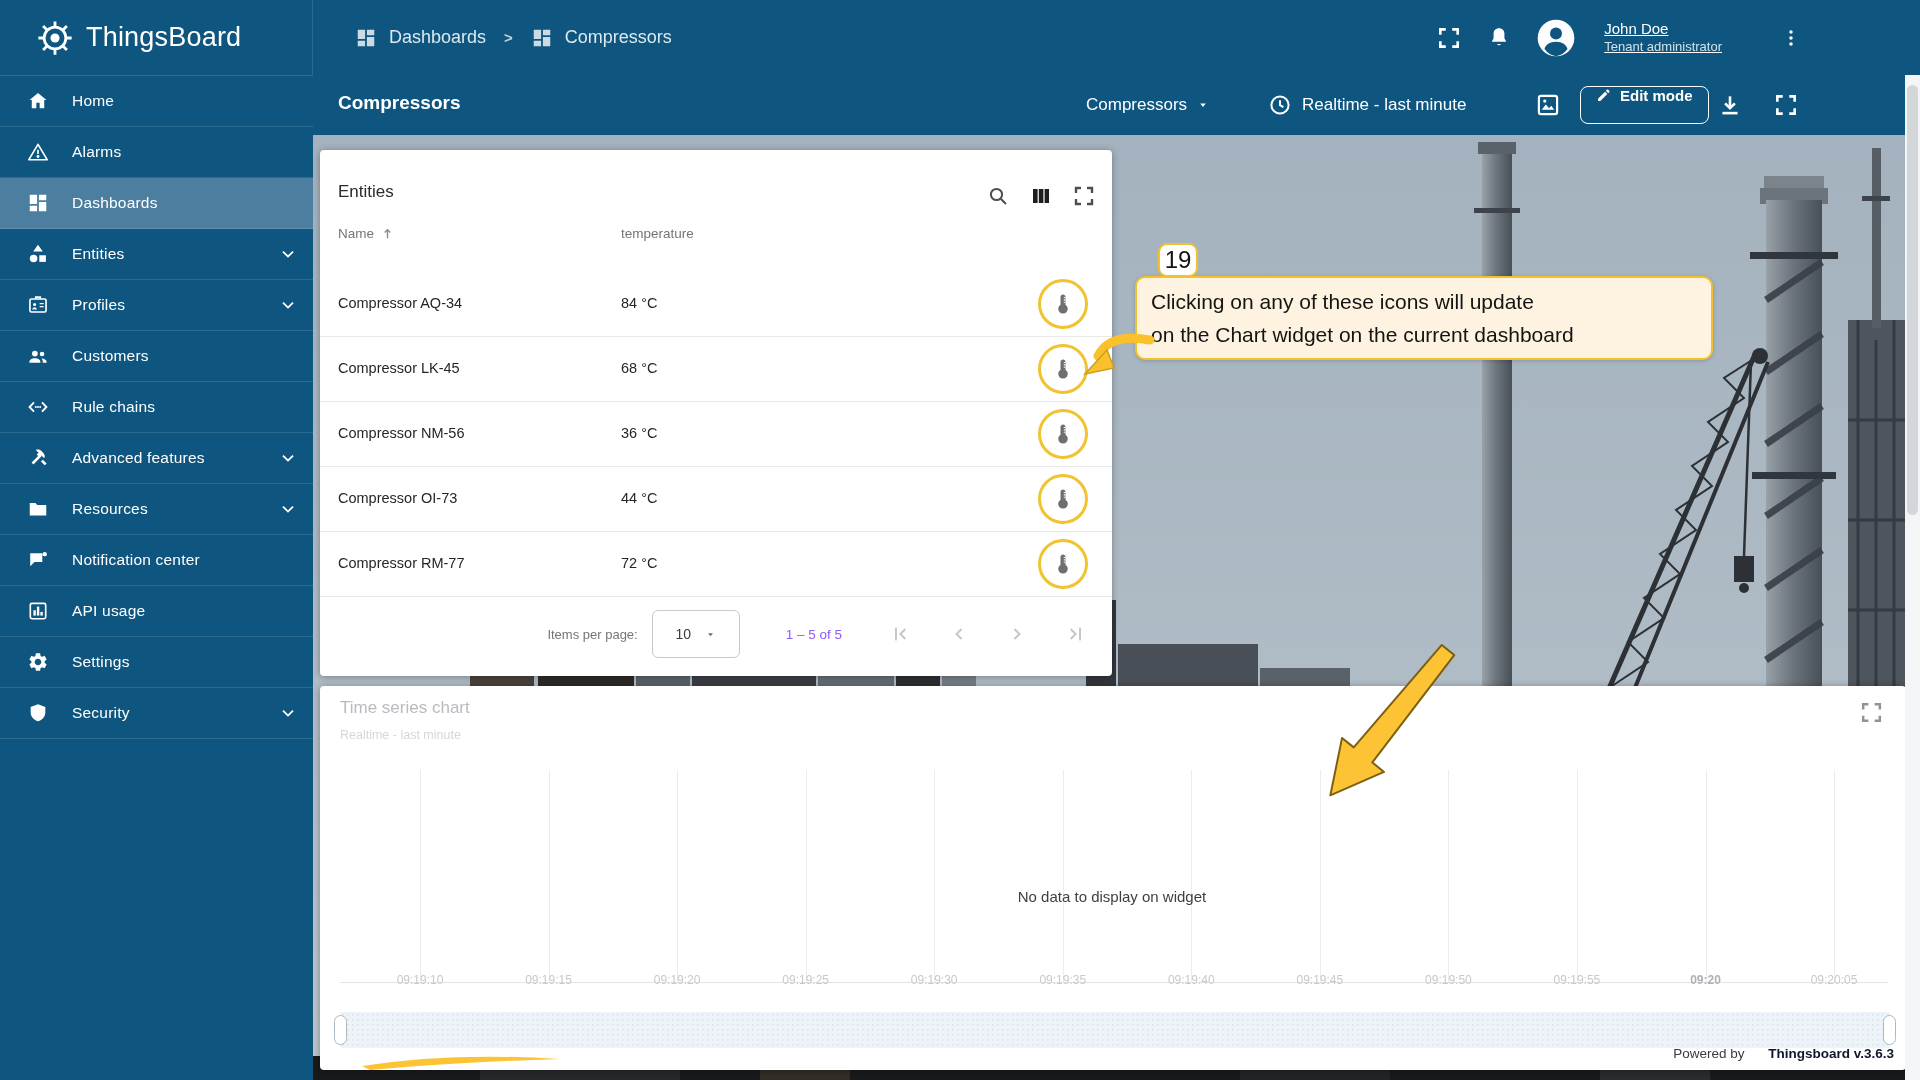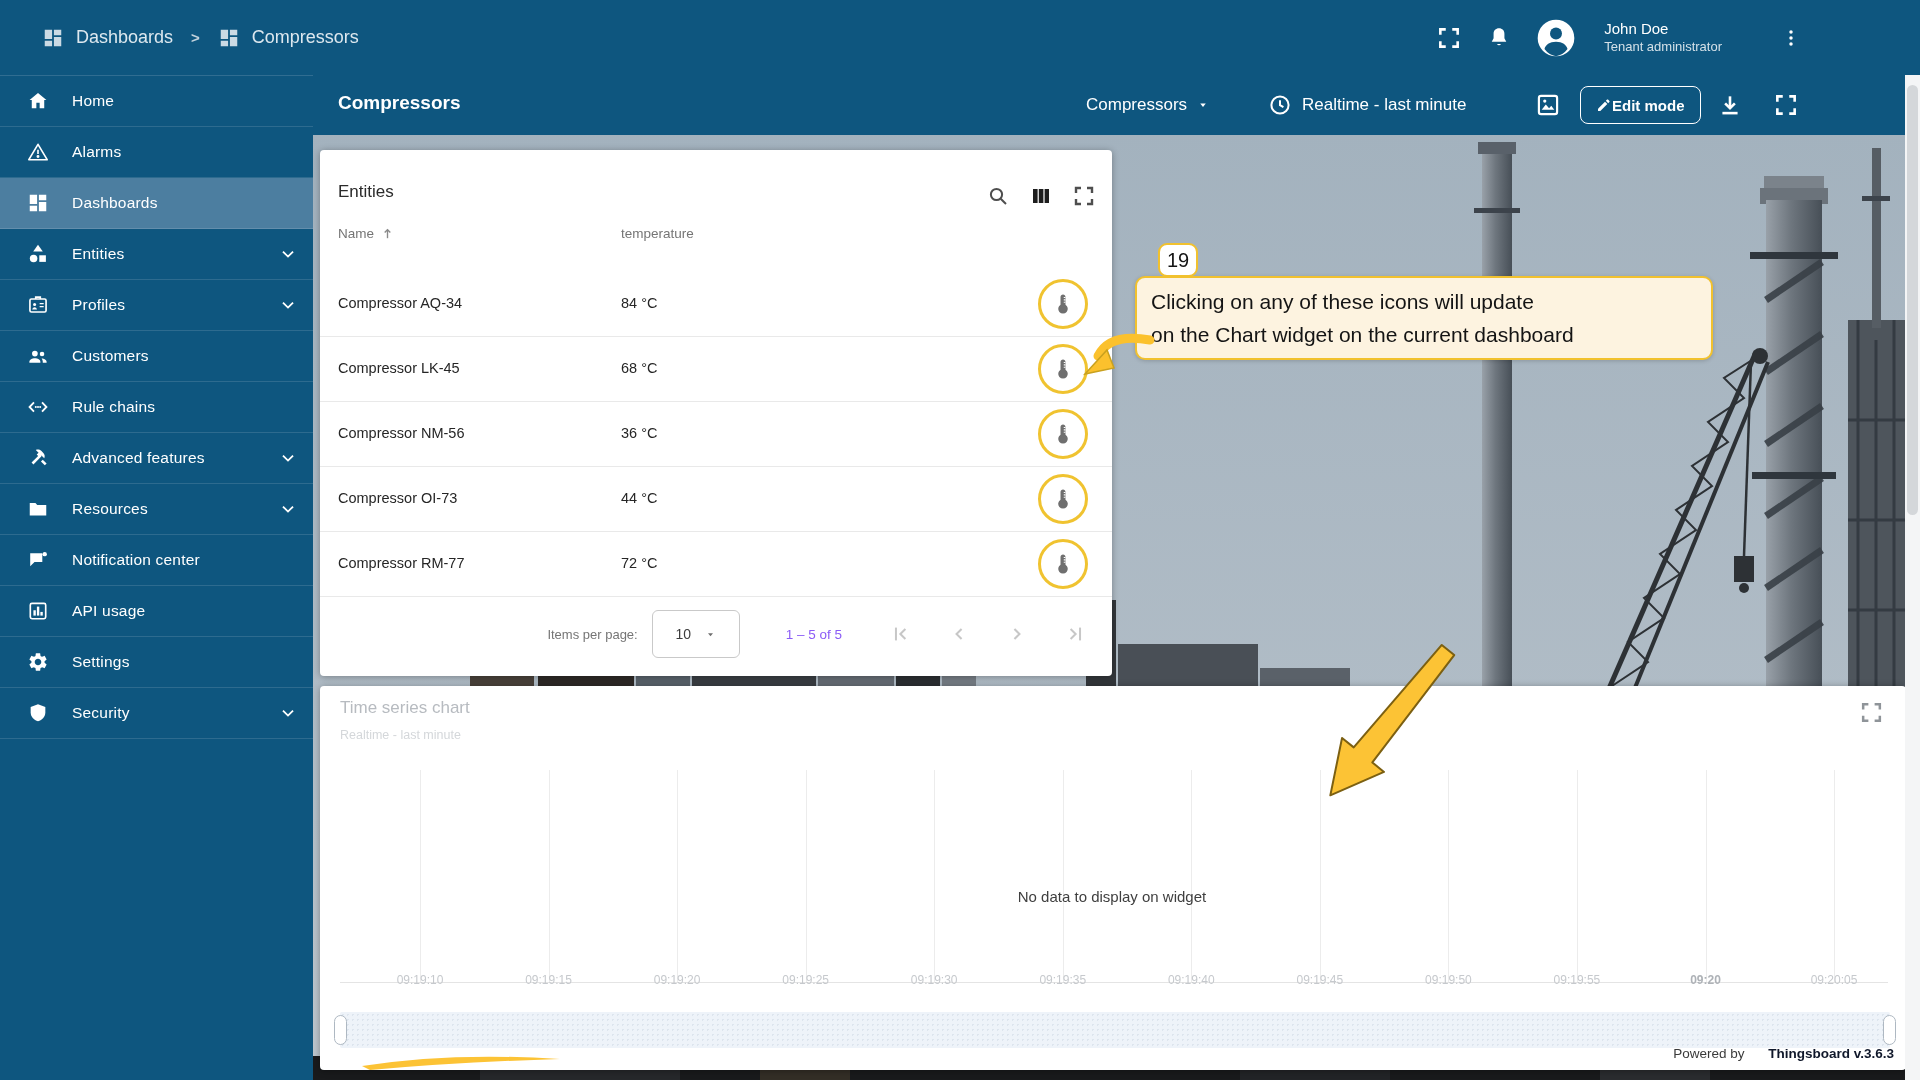--- a/index.html
+++ b/index.html
@@ -20,40 +20,40 @@
   .logo-ic{width:42px;height:42px;margin-right:10px;}
   .logo-text{font-size:27px;font-weight:500;letter-spacing:.2px;}
   .crumbs{flex:1;display:flex;align-items:center;padding-left:42px;gap:12px;}
   .crumb-ic{width:22px;height:22px;color:#d6e2ea;opacity:.95;}
   .crumb-link{font-size:18px;color:#dde8ef;text-decoration:none;cursor:pointer;}
   .crumb-sep{font-size:15px;color:#c3d3dd;font-weight:700;margin:0 6px;}
   .hdr-right{display:flex;align-items:center;height:75px;margin-right:118px;}
   .hbtn{width:26px;height:26px;color:#fff;cursor:pointer;}
   .bell{margin-left:24px;}
   .avatar{width:40px;height:40px;margin-left:24px;cursor:pointer;}
-  .user{margin-left:28px;line-height:1.25;}
+  .user{margin-left:28px;line-height:1.25;text-decoration:underline;}
   .user .uname{font-size:15px;color:#fff;}
   .user .urole{font-size:13px;color:rgba(255,255,255,.82);}
   .kebab{width:22px;height:24px;margin-left:58px;color:#fff;cursor:pointer;}
 
   
   .toolbar{position:absolute;left:313px;top:75px;width:1607px;height:60px;background:#0e567f;
            z-index:20;color:#fff;}
   .db-title{position:absolute;left:25px;top:17px;font-size:19px;font-weight:700;}
   .state-select{position:absolute;left:773px;top:0;height:60px;display:flex;align-items:center;gap:10px;
                 font-size:17px;font-weight:500;cursor:pointer;}
   .caret{width:12px;height:12px;color:#fff;}
   .timewindow{position:absolute;left:955px;top:0;height:60px;display:flex;align-items:center;gap:10px;
               font-size:17px;cursor:pointer;}
   .clock-ic{width:24px;height:24px;}
   .tb-icbtn{position:absolute;top:17px;width:26px;height:26px;color:#fff;cursor:pointer;background:none;border:none;padding:0;}
   .img-btn{left:1222px;}
   .dl-btn{left:1404px;}
   .fs-btn2{left:1460px;}
-  .edit-btn{position:absolute;left:1267px;top:11px;height:38px;display:flex;align-items:center;
+  .edit-btn{position:absolute;left:1267px;top:11px;height:38px;display:flex;align-items:flex-start;gap:8px;
             padding:0 15px;background:none;border:1.6px solid #fff;border-radius:8px;color:#fff;
             font-size:15px;font-weight:700;font-family:inherit;cursor:pointer;}
   .pencil-ic{width:16px;height:16px;}
 
   
   .sidebar{position:absolute;left:0;top:75px;width:313px;height:1005px;background:#0e567f;z-index:20;
            border-top:1px solid rgba(255,255,255,.14);}
   .side-item{display:flex;align-items:center;height:50px;padding:0 14px 0 27px;
              border-bottom:1px solid rgba(255,255,255,.13);color:#fff;cursor:pointer;}
   .side-item.selected{background:#4c7ea0;}
@@ -106,21 +106,21 @@
             border-radius:2px;cursor:pointer;}
   .dz-handle{position:absolute;top:3px;width:13px;height:30px;background:#fff;border:1px solid #aeb8c2;
              border-radius:7px;box-sizing:border-box;cursor:ew-resize;}
   .dz-left{left:-6px;} .dz-right{right:-6px;}
   .powered{position:absolute;right:12px;top:360px;font-size:13.5px;color:#3a3a3a;}
   .powered .ver{font-weight:700;color:#0f172a;text-decoration:none;margin-left:20px;cursor:pointer;}
 
   
   .callout-badge{position:absolute;left:1158px;top:243px;width:40px;height:34px;background:#fff;
                  border:2.5px solid #f1c12e;border-radius:9px;box-sizing:border-box;z-index:30;
-                 display:flex;align-items:center;justify-content:center;font-size:20px;color:#141414;}
+                 display:flex;align-items:center;justify-content:center;font-size:24px;color:#141414;}
   .callout-box{position:absolute;left:1135px;top:276px;width:578px;background:#fdf3e0;
                border:2.5px solid #f1c12e;border-radius:10px;box-sizing:border-box;z-index:29;
                padding:7px 14px;box-shadow:0 1px 4px rgba(0,0,0,.18);}
   .callout-line{font-size:21px;line-height:33px;color:#141414;white-space:nowrap;}
 
   .overlay{position:absolute;left:0;top:0;width:1920px;height:1080px;z-index:40;pointer-events:none;}
 
   
   .scrollbar{position:absolute;left:1905px;top:75px;width:15px;height:1005px;background:#f4f5f6;z-index:25;}
   .scroll-thumb{position:absolute;left:2px;top:10px;width:11px;height:430px;background:#d4d7da;border-radius:6px;cursor:pointer;}
@@ -199,20 +199,32 @@
     </g>
 
     <rect x="313" y="1056" width="1607" height="24" fill="#191a1c"></rect>
     <rect x="480" y="1058" width="200" height="22" fill="#26282b"></rect>
     <rect x="760" y="1060" width="90" height="20" fill="#332e26"></rect>
     <rect x="1240" y="1058" width="150" height="22" fill="#222427"></rect>
     <rect x="1600" y="1058" width="110" height="22" fill="#2a2c2f"></rect>
   </svg>
 
   <header class="topbar">
+    <div class="logo">
+      <span class="ic logo-ic">
+          <svg viewBox="0 0 24 24">
+            <g fill="none" stroke="#fff" stroke-width="1.6">
+              <circle cx="12" cy="12" r="6.2"></circle>
+              <path d="M12 5.8V2.5M12 21.5v-3.3M5.8 12H2.5M21.5 12h-3.3M7.6 7.6 5.2 5.2M18.8 18.8l-2.4-2.4M7.6 16.4l-2.4 2.4M18.8 5.2l-2.4 2.4"></path>
+            </g>
+            <circle cx="12" cy="12" r="2.6" fill="#fff"></circle>
+          </svg>
+        </span>
+      <span class="logo-text">ThingsBoard</span>
+    </div>
     <div class="crumbs">
       <span class="ic crumb-ic">
           <svg viewBox="0 0 24 24" fill="currentColor">
             <path d="M3 13h8V3H3zM3 21h8v-6H3zM13 21h8V11h-8zM13 3v6h8V3z"></path>
           </svg>
         </span>
       <a class="crumb-link">Dashboards</a>
       <span class="crumb-sep">&gt;</span>
       <span class="ic crumb-ic">
           <svg viewBox="0 0 24 24" fill="currentColor">

